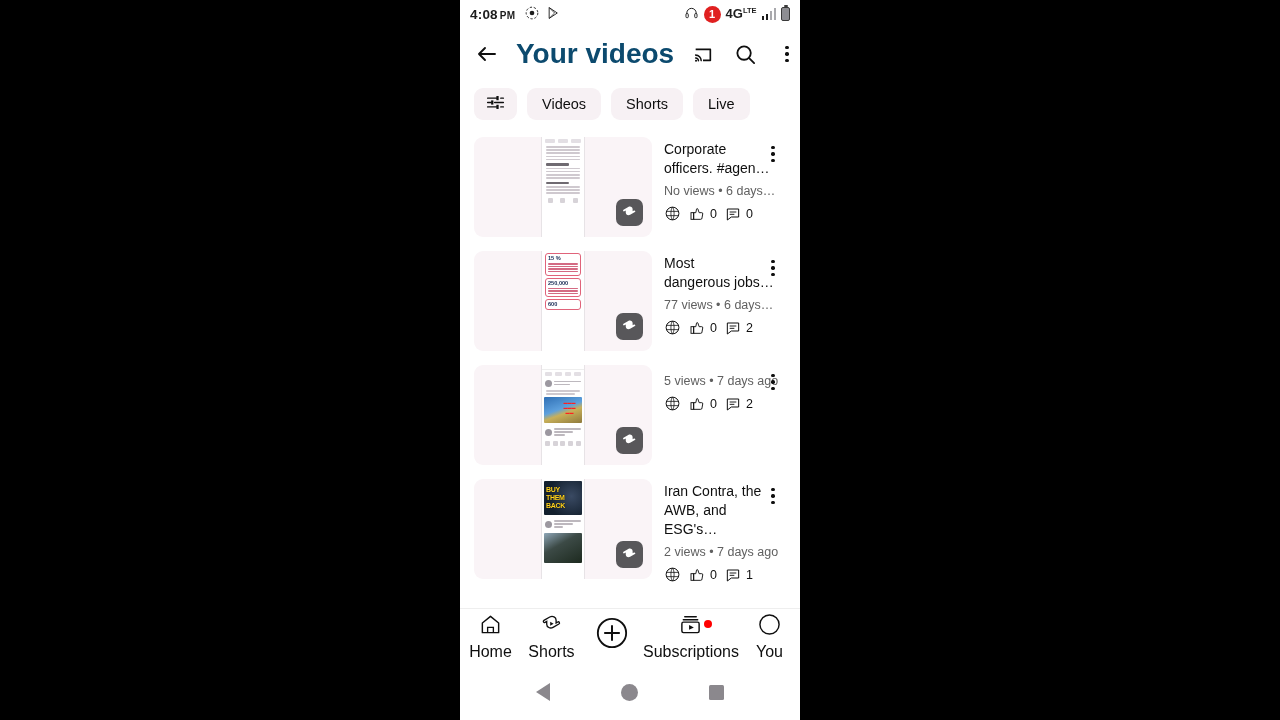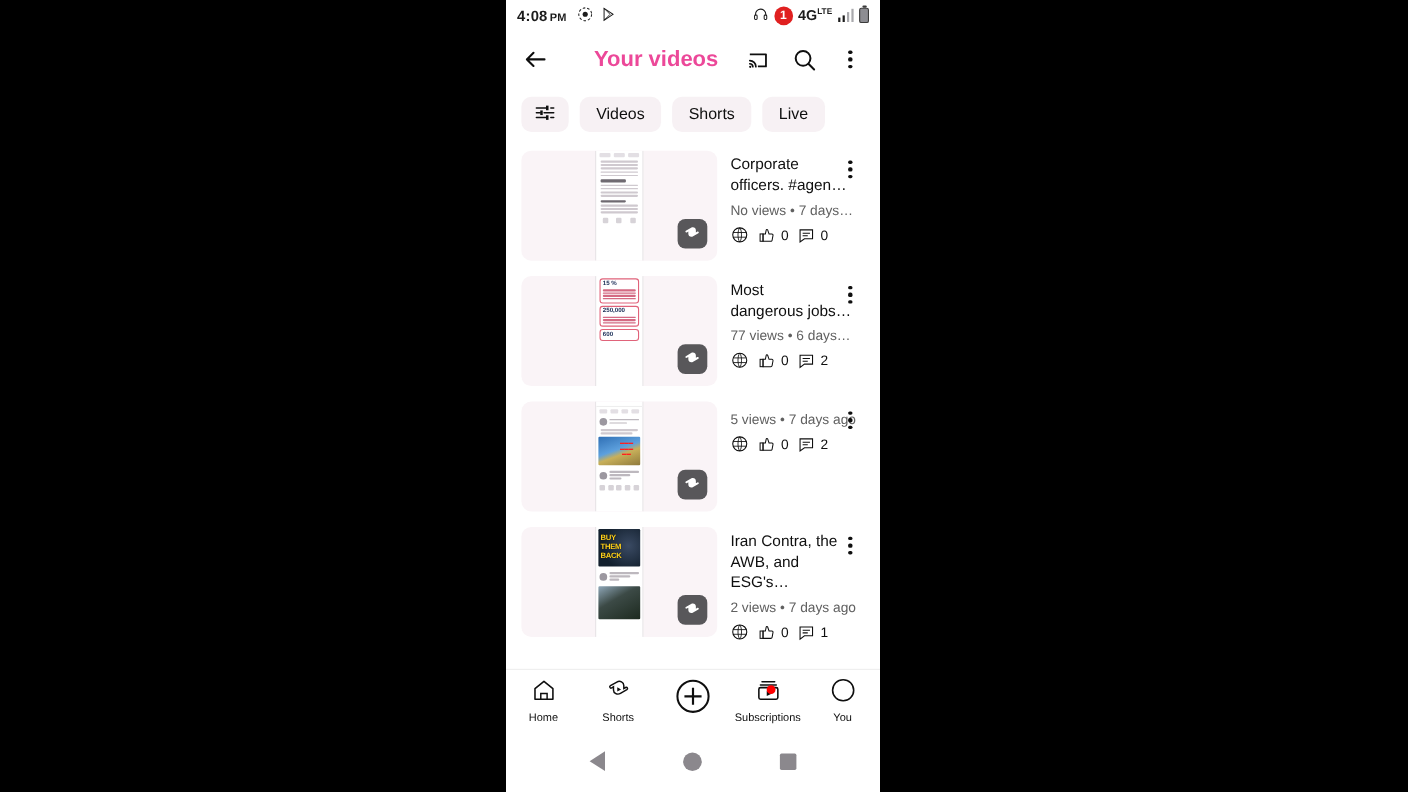--- a/index.html
+++ b/index.html
@@ -51,22 +51,22 @@
     content:''; position:absolute; top:-3.5px; left:2px;
     width:4px; height:2px; background:#3a3a3a; border-radius:1px;
   }
 
   
   .appbar {
     height: 52px; display: flex; align-items: center;
     padding: 0 14px; gap: 16px;
   }
   .appbar .title {
-    font-size: 20px; font-weight: bold; color: #ec4899;
-    flex: 1; margin-left: 24px; white-space: nowrap;
+    font-size: 28px; font-weight: bold; color: #0c4a6e;
+    flex: 1; margin-left: 0; white-space: nowrap;
   }
   .icon-btn {
     width: 26px; height: 26px;
     display: flex; align-items: center; justify-content: center;
     color: #0f0f0f; flex: 0 0 auto;
   }
   .dots { display: flex; flex-direction: column; gap: 3px; align-items: center; }
   .dots span { width: 3.4px; height: 3.4px; border-radius: 50%; background: #0f0f0f; display:block; }
 
   
@@ -115,21 +115,21 @@
     position: absolute; left: 0; bottom: 56px; width: 100%;
     height: 56px; background: #fff;
     border-top: 1px solid #eeeeee;
     display: flex; align-items: center;
   }
   .nav-item {
     flex: 1; display: flex; flex-direction: column;
     align-items: center; justify-content: center; gap: 3px;
     color: #0f0f0f; position: relative;
   }
-  .nav-item .lbl { font-size: 10px; color: #0f0f0f; }
+  .nav-item .lbl { font-size: 16px; color: #0f0f0f; }
   .nav-dot {
     position: absolute; width: 8px; height: 8px; border-radius: 50%;
     background: #f00; top: 7px; right: 27px;
   }
 
   
   .sysnav {
     position: absolute; left: 0; bottom: 0; width: 100%; height: 56px;
     background: #fff; display: flex; align-items: center; justify-content: space-around;
     padding: 0 40px;
@@ -309,21 +309,21 @@
         </div>
         <div class="shorts-badge">
           <svg width="15" height="17" viewBox="0 0 24 24">
               <path d="M10 3.2c3.3-1.9 7 .1 7 3.6v3.3l2.2-1.2c1.6-.9 3 1.4 1.4 2.4l-7.6 4.4c-3.3 1.9-7-.1-7-3.6V8.8L3.8 10C2.2 10.9.8 8.6 2.4 7.6L10 3.2z" fill="#fff"></path>
             </svg>
         </div>
       </div>
       <div class="meta">
         <div class="vtitle">Corporate
 officers. #agen…</div>
-        <div class="vsub">No views • 7 days…</div>
+        <div class="vsub">No views • 6 days…</div>
         <div class="vstats">
           <span class="stat">
             <svg width="17" height="17" viewBox="0 0 24 24">
                 <circle cx="12" cy="12" r="9" fill="none" stroke="#0f0f0f" stroke-width="1.4"></circle>
                 <path d="M3.5 9h17M3.5 15h17M12 3c-3 3-3 15 0 18M12 3c3 3 3 15 0 18" fill="none" stroke="#0f0f0f" stroke-width="1.1"></path>
               </svg>
           </span>
           <span class="stat">
             <svg width="16" height="16" viewBox="0 0 24 24">
                 <path d="M7 10h3.2l1.1-5.3c.2-1 1.6-1.2 2-.2l1.9 5.5H19a1.6 1.6 0 0 1 1.6 1.9l-1.1 6A2 2 0 0 1 17.5 20H7z" fill="none" stroke="#0f0f0f" stroke-width="1.4"></path>

